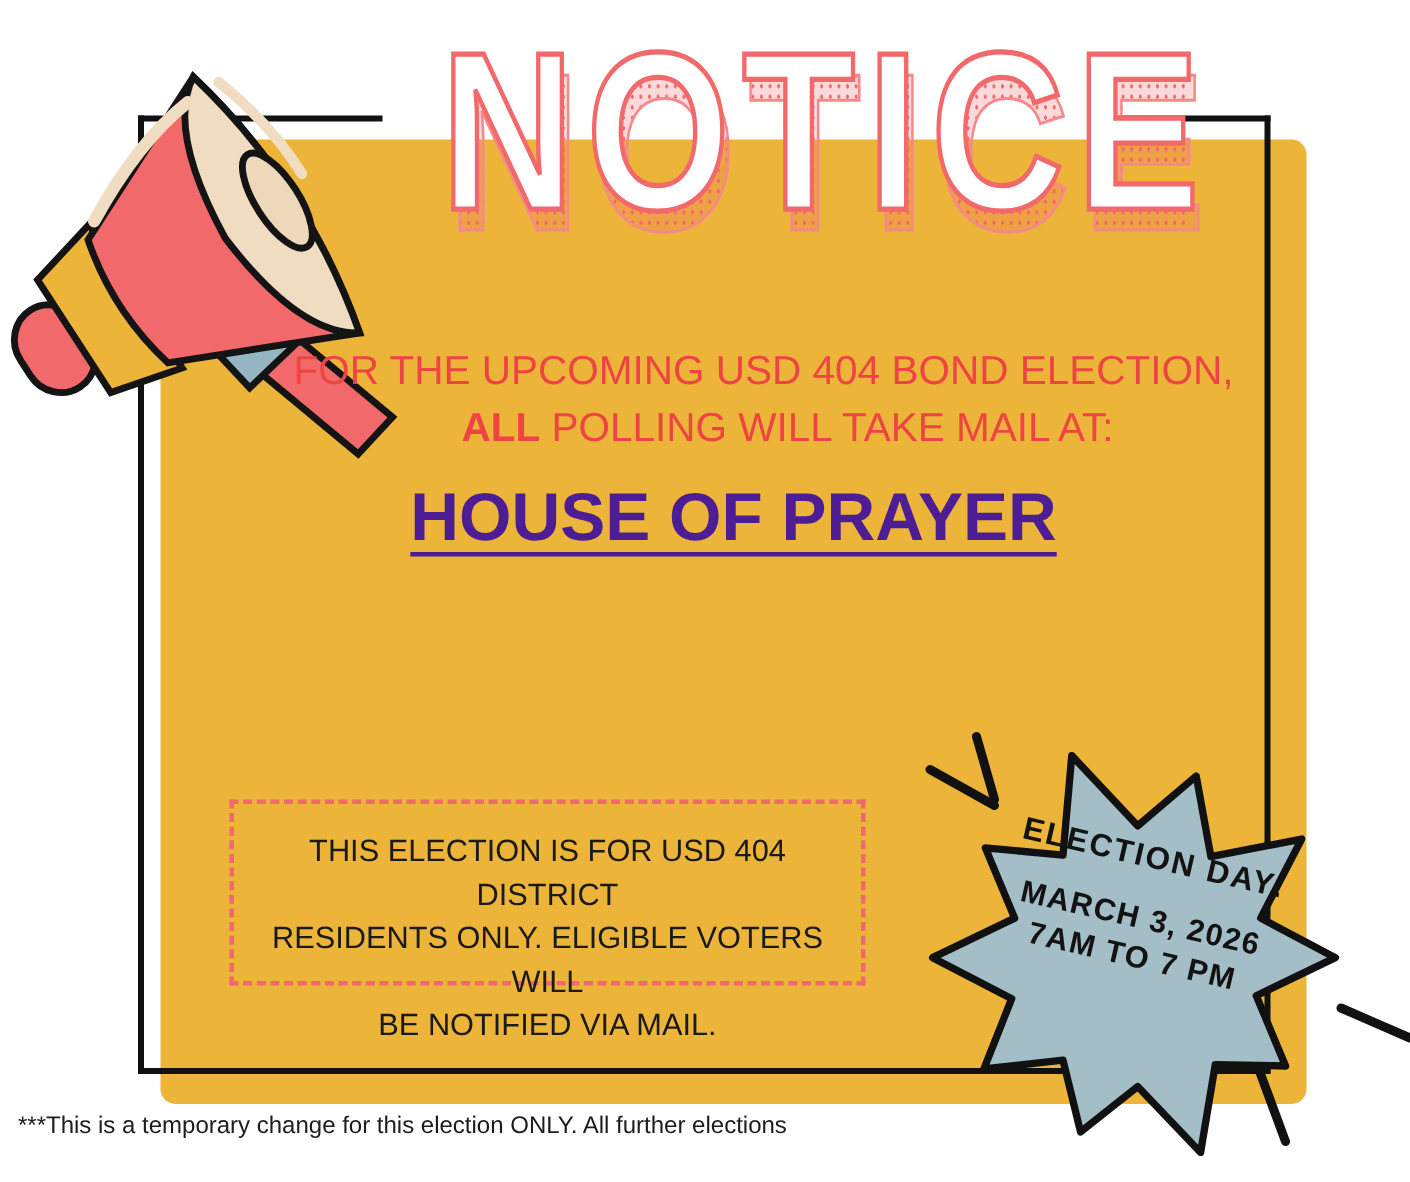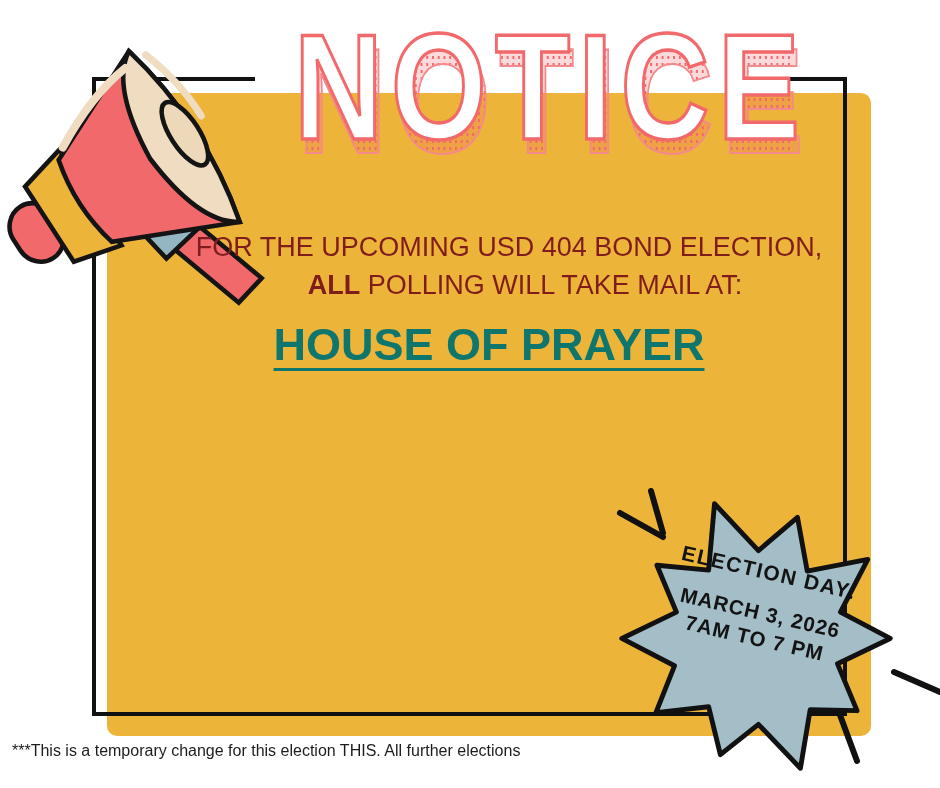--- a/index.html
+++ b/index.html
@@ -49,28 +49,28 @@
     color:#ffffff;
     -webkit-text-stroke:3.5px #f2696c;
   }
 
   
   .megaphone-svg { position:absolute; left:-8px; top:36px; width:275px; height:285px; overflow:visible; }
 
   
   .intro {
     position:absolute; left:107px; top:228px; width:764px;
-    text-align:center; font-size:27px; line-height:38px; color:#7f1d1d;padding-left:40px;
+    text-align:center; font-size:27px; line-height:38px; color:#ef4444;padding-left:40px;
   }
   .intro .em { font-weight:bold;margin-left:32px; }
 
   
   .venue {
     position:absolute; left:107px; top:316px; width:764px;
-    text-align:center; font-weight:bold; color:#0f766e;
+    text-align:center; font-weight:bold; color:#4c1d95;
   }
   .venue-line {
     display:block; font-size:45px; line-height:58px;
     text-decoration:underline; text-decoration-thickness:3px; text-underline-offset:8px;
   }
 
   
   .eligibility {
     position:absolute; left:153px; top:533px; width:424px; height:124px;
     border:3px dashed #ee6a70;
@@ -140,34 +140,39 @@
 
   <div class="intro">
     <div>FOR THE UPCOMING USD 404 BOND ELECTION,</div>
     <div><span class="em">ALL</span> <span>POLLING WILL TAKE MAIL AT:</span></div>
   </div>
 
   <div class="venue">
     <span class="venue-line">HOUSE OF PRAYER</span>
   </div>
 
+  <div class="eligibility">
+    <div>THIS ELECTION IS FOR USD 404 DISTRICT</div>
+    <div>RESIDENTS ONLY. ELIGIBLE VOTERS WILL</div>
+    <div>BE NOTIFIED VIA MAIL.</div>
+  </div>
 
   <svg class="burst-svg" viewBox="0 0 295 295" aria-hidden="true">
     <polygon points="285,150 231,176 251,224 203,223 193,283 150,238 111,269 99,220 45,226 64,178 10,150 66,123 46,75 99,80 105,12 150,60 190,26 200,81 262,69 234,123" fill="#a4bec7" stroke="#111111" stroke-width="5" stroke-linejoin="round"></polygon>
   </svg>
   <div class="burst-text">
     <div class="burst-label">ELECTION DAY:</div>
     <div class="burst-date">MARCH 3, 2026</div>
     <div class="burst-time">7AM TO 7 PM</div>
   </div>
 
   <svg class="accents-svg" aria-hidden="true">
     <path d="M651,491 L663,533" stroke="#111" stroke-width="6" stroke-linecap="round" fill="none"></path>
     <path d="M620,513 L663,537" stroke="#111" stroke-width="6" stroke-linecap="round" fill="none"></path>
     <path d="M894,672 L940,692" stroke="#111" stroke-width="6" stroke-linecap="round" fill="none"></path>
     <path d="M840,715 L857,761" stroke="#111" stroke-width="6" stroke-linecap="round" fill="none"></path>
   </svg>
 
   <div class="footnote">
-    <div>***This is a temporary change for this election THIS. All further elections</div>
+    <div>***This is a temporary change for this election ONLY. All further elections</div>
   </div>
 
 </div>
 
 </body></html>

